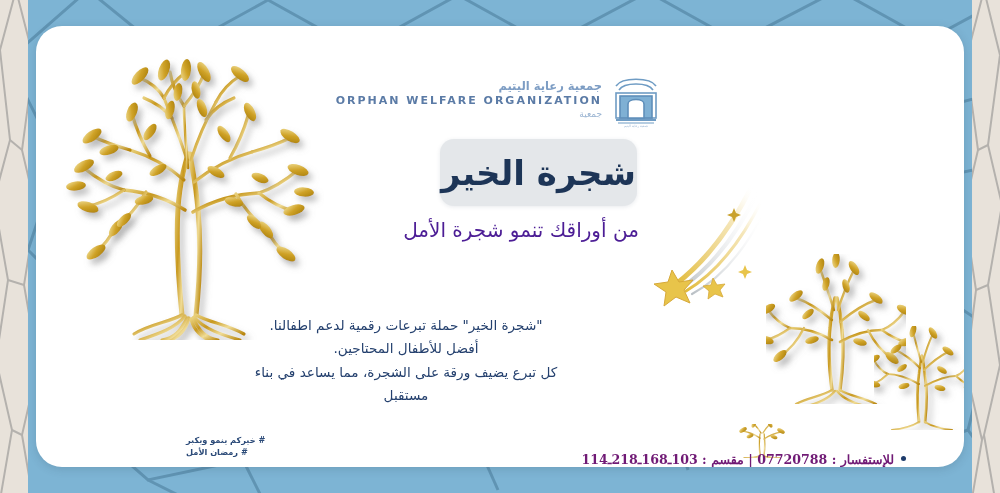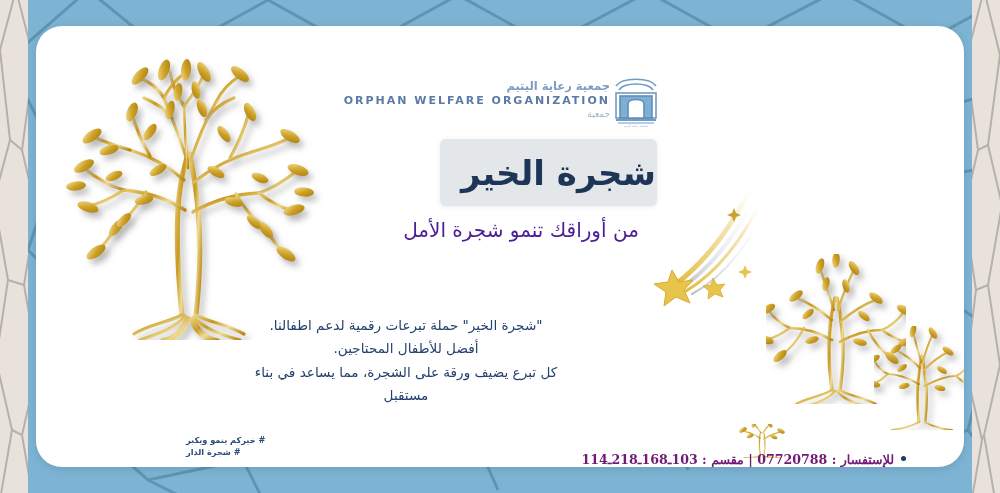--- a/index.html
+++ b/index.html
@@ -39,21 +39,21 @@
   
   .tree-left{position:absolute;left:18px;top:24px;width:270px;height:290px;}
   .tree-right-a{position:absolute;left:730px;top:228px;width:140px;height:150px;}
   .tree-right-b{position:absolute;left:838px;top:300px;width:96px;height:104px;}
   .tree-mini{position:absolute;left:700px;top:398px;width:52px;height:34px;}
   .shooting-star{position:absolute;left:614px;top:152px;width:120px;height:135px;}
 
   
   .logo{
     position:absolute;left:404px;top:44px;width:222px;height:60px;
-    display:flex;align-items:center;justify-content:flex-end;
+    display:flex;align-items:center;justify-content:flex-end;gap:8px;
   }
   .logo-text{
     text-align:right;direction:rtl;line-height:1.18;
   }
   .logo-ar{
     font-size:11.5px;color:#7d9dc4;letter-spacing:2.2px;font-weight:700;
     white-space:nowrap;
   }
   .logo-en{
     font-size:11px;color:#5b7ba6;letter-spacing:2.0px;font-weight:700;
@@ -61,24 +61,23 @@
   }
   .logo-city{
     font-size:9px;color:#9ab4d2;letter-spacing:2px;margin-top:1px;
     white-space:nowrap;
   }
   .logo-mark{width:52px;height:56px;flex:0 0 auto;}
 
   
   .title-chip{
     position:absolute;left:404px;top:113px;width:197px;height:67px;
-    background:#e4e7ea;border-radius:6px;
+    background:#e4e7ea;border-radius:14px;
     display:flex;align-items:center;justify-content:center;
     box-shadow:0 1px 4px rgba(30,50,80,.10);
-    padding-left:20px;
   }
   .title-chip .title-text{
     direction:rtl;font-size:34px;font-weight:800;color:#1d3557;
     letter-spacing:0;line-height:1;
     font-family:"DejaVu Sans","Liberation Sans",sans-serif;
   }
   .subtitle{
     position:absolute;left:340px;top:192px;width:290px;
     text-align:center;direction:rtl;
     font-size:20px;color:#4c1d95;font-weight:500;
@@ -430,21 +429,21 @@
     <div class="subtitle">من أوراقك تنمو شجرة الأمل</div>
 
     <div class="body-copy">
       <div>"شجرة الخير" حملة تبرعات رقمية لدعم اطفالنا.</div>
       <div>أفضل للأطفال المحتاجين.</div>
       <div>كل تبرع يضيف ورقة على الشجرة، مما يساعد في بناء مستقبل</div>
     </div>
 
     <div class="hashtags">
       <div># خيركم ينمو ويكبر</div>
-      <div># شجرة الدار</div>
+      <div># رمضان الأمل</div>
     </div>
 
     <div class="contact">
       <div class="contact-row">
         <span class="bullet"></span>
         <span class="contact-text">للإستفسار : 07720788 | مقسم : 103ـ168ـ218ـ114</span>
       </div>
 
     </div>
 

